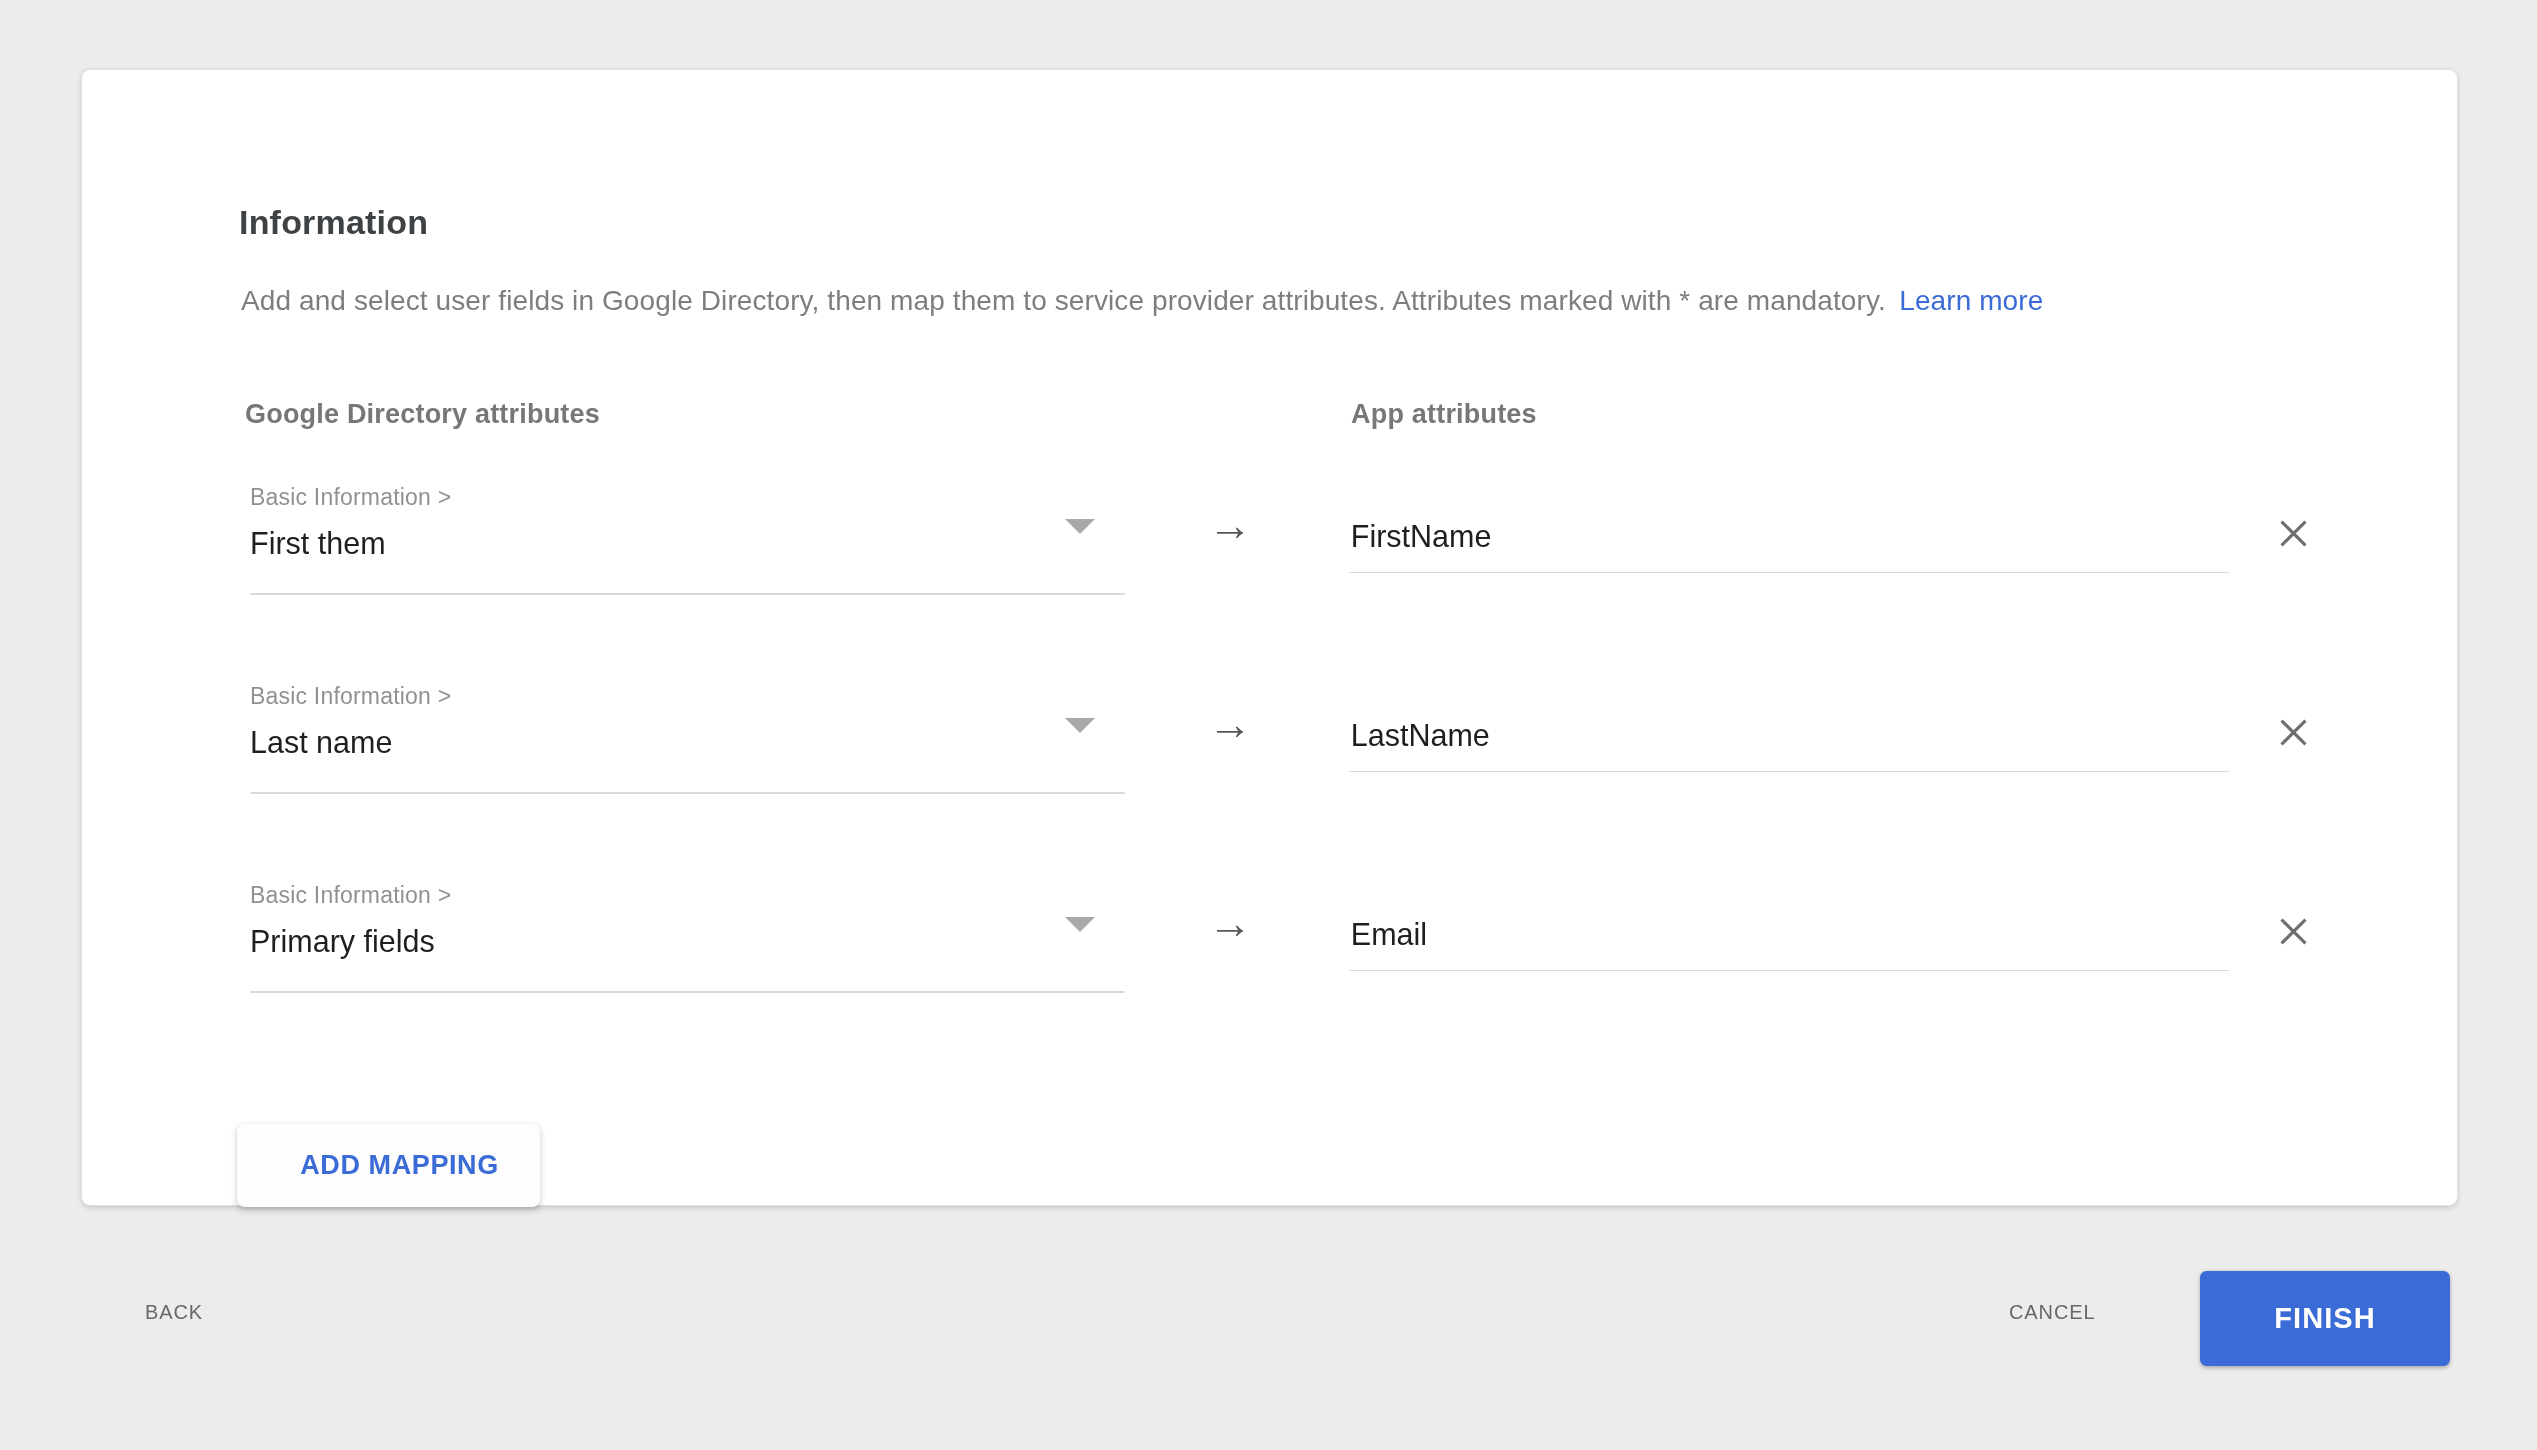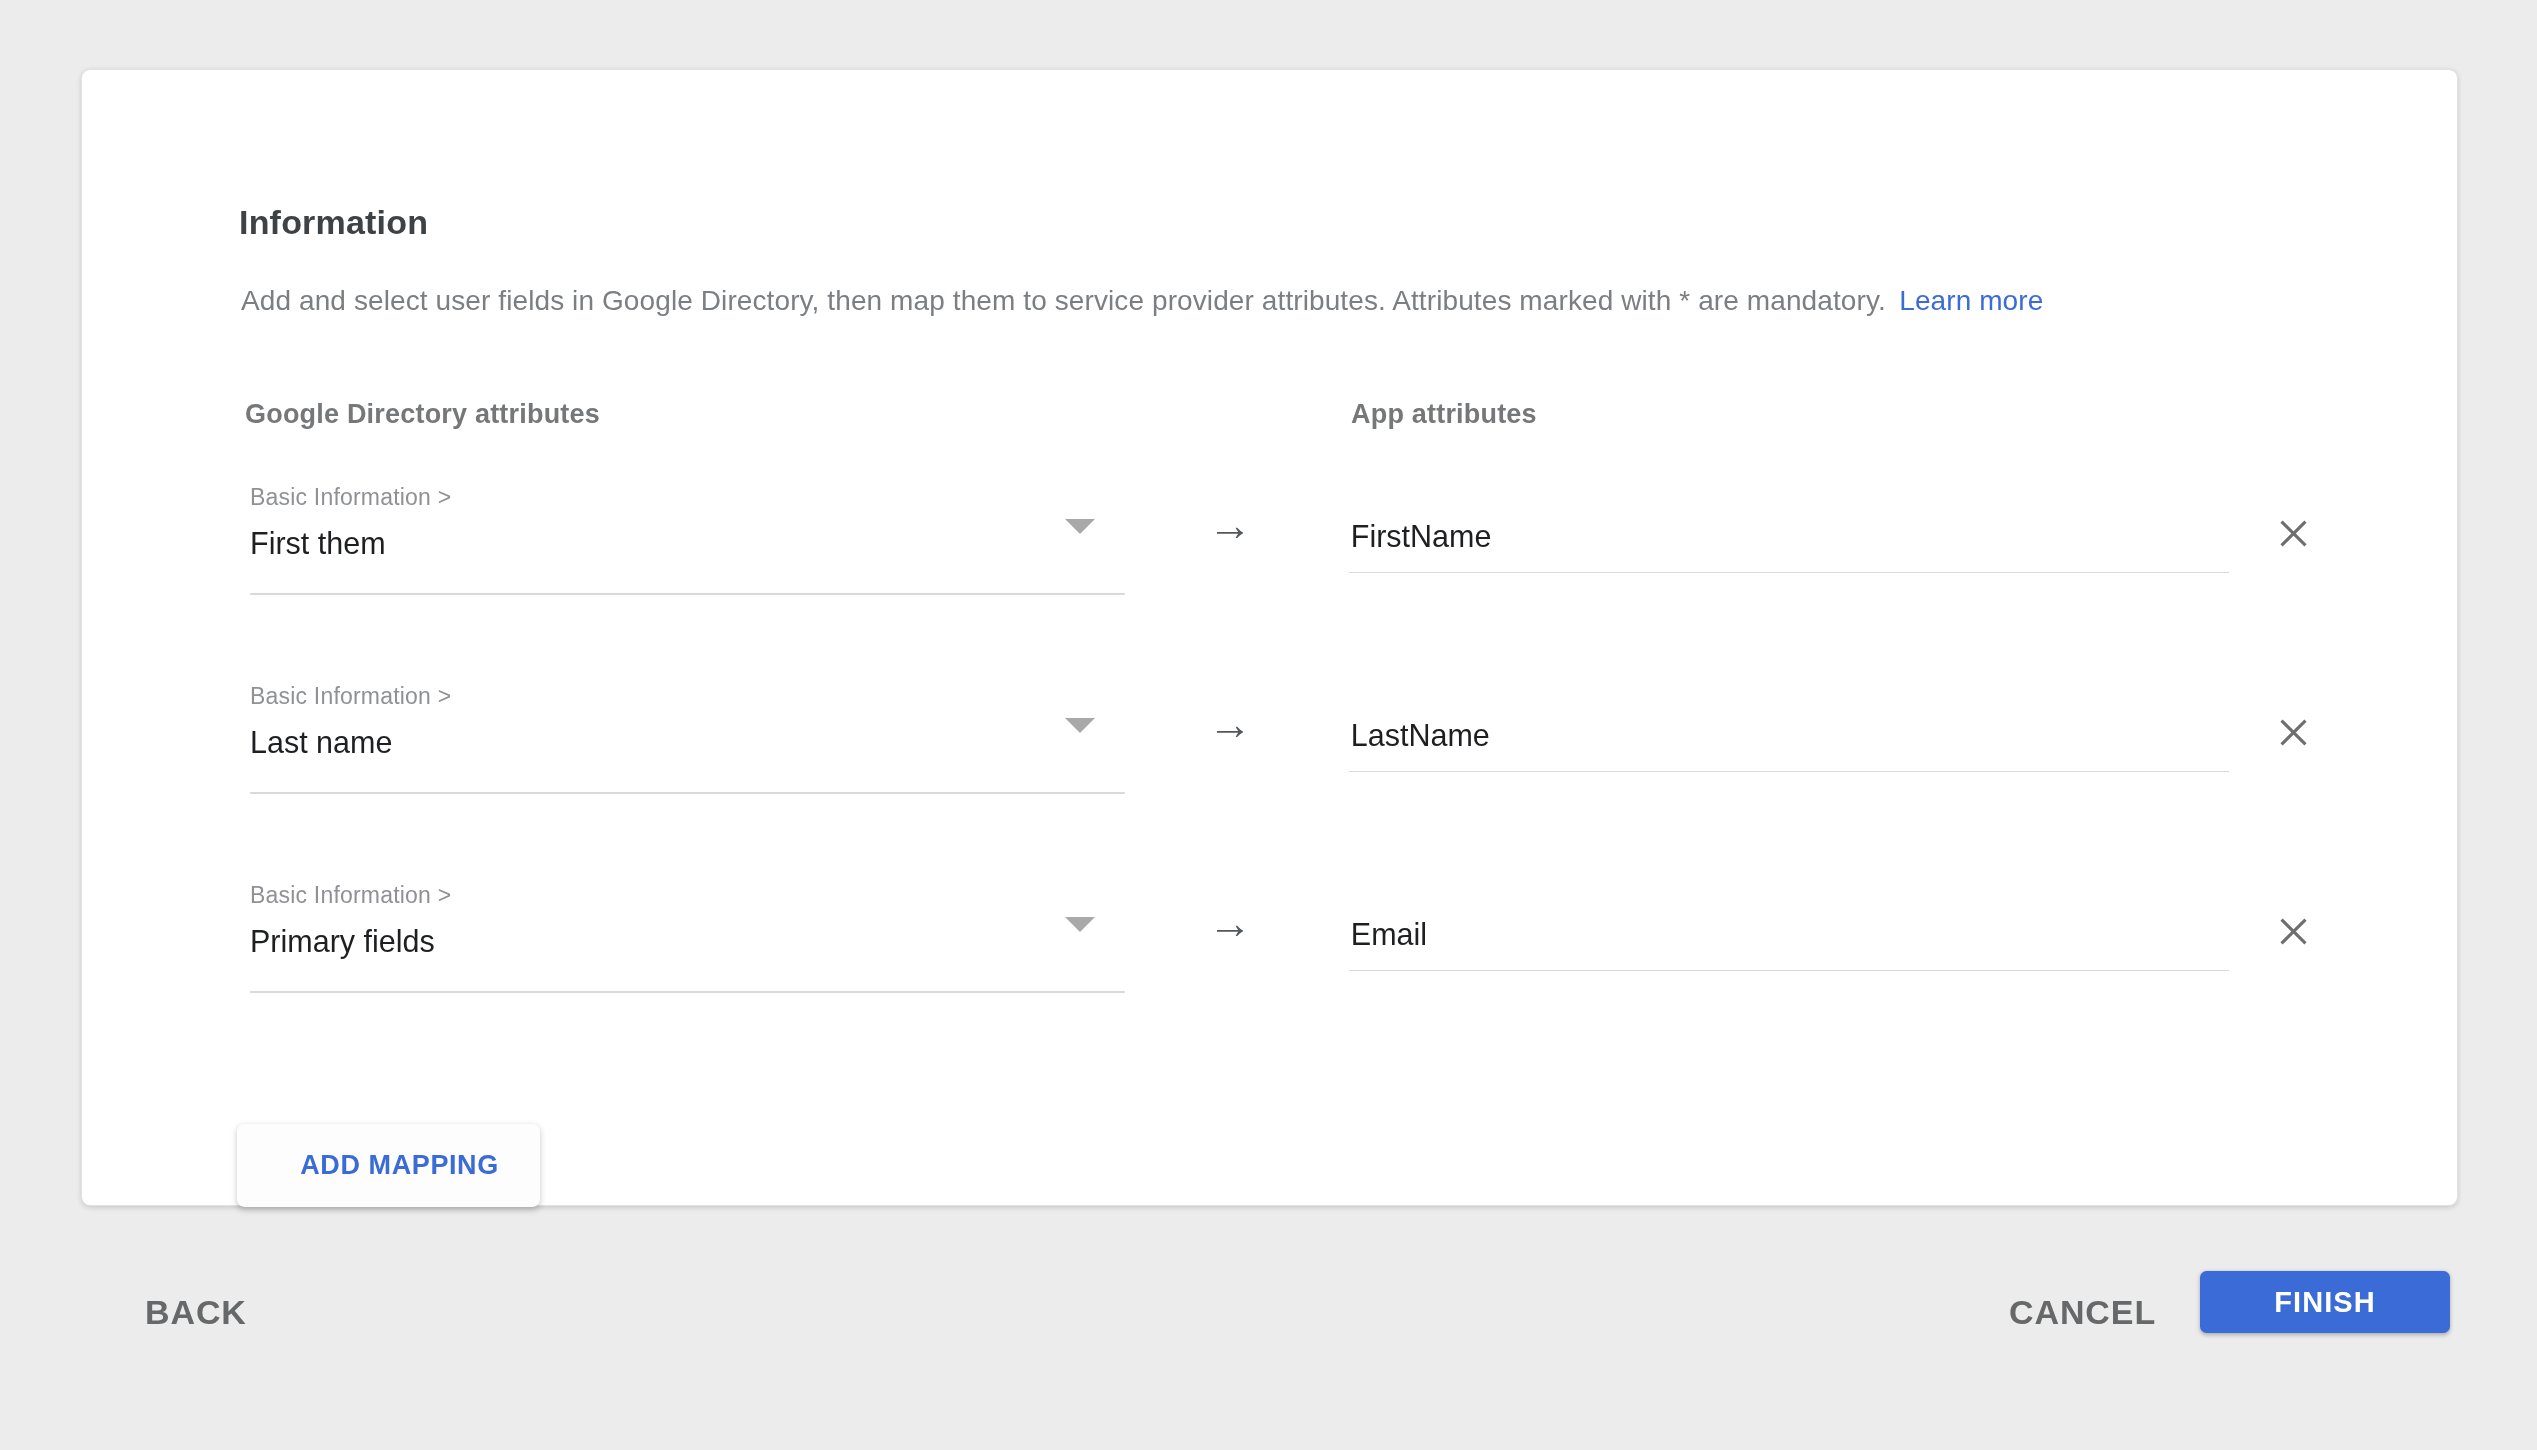--- a/index.html
+++ b/index.html
@@ -91,26 +91,26 @@
     font-family:"Liberation Sans", sans-serif;
     font-size:27px;font-weight:600;letter-spacing:0.6px;color:#3b6bd6;
     cursor:pointer;
     padding-left:28px;
   }
 
   
   .footer-btn{
     background:transparent;border:none;cursor:pointer;
     font-family:"Liberation Sans", sans-serif;
-    font-size:34px;color:#666869;letter-spacing:0.9px;font-weight:700;
+    font-size:20px;color:#666869;letter-spacing:0.9px;font-weight:400;
   }
   .back-btn{position:absolute;left:139px;top:1289px;height:46px;}
   .cancel-btn{position:absolute;left:2003px;top:1289px;height:46px;text-align:center;}
   .finish-btn{
-    position:absolute;left:2200px;top:1271px;width:250px;height:62px;
+    position:absolute;left:2200px;top:1271px;width:250px;height:95px;
     background:#3b6bd6;border:none;border-radius:6.5px;
     box-shadow:0 1.8px 4.6px rgba(0,0,0,0.28);
     font-family:"Liberation Sans", sans-serif;
     font-size:29px;color:#ffffff;letter-spacing:1.1px;font-weight:600;
     cursor:pointer;
   }
 </style>
 </head>
 <body>
 

